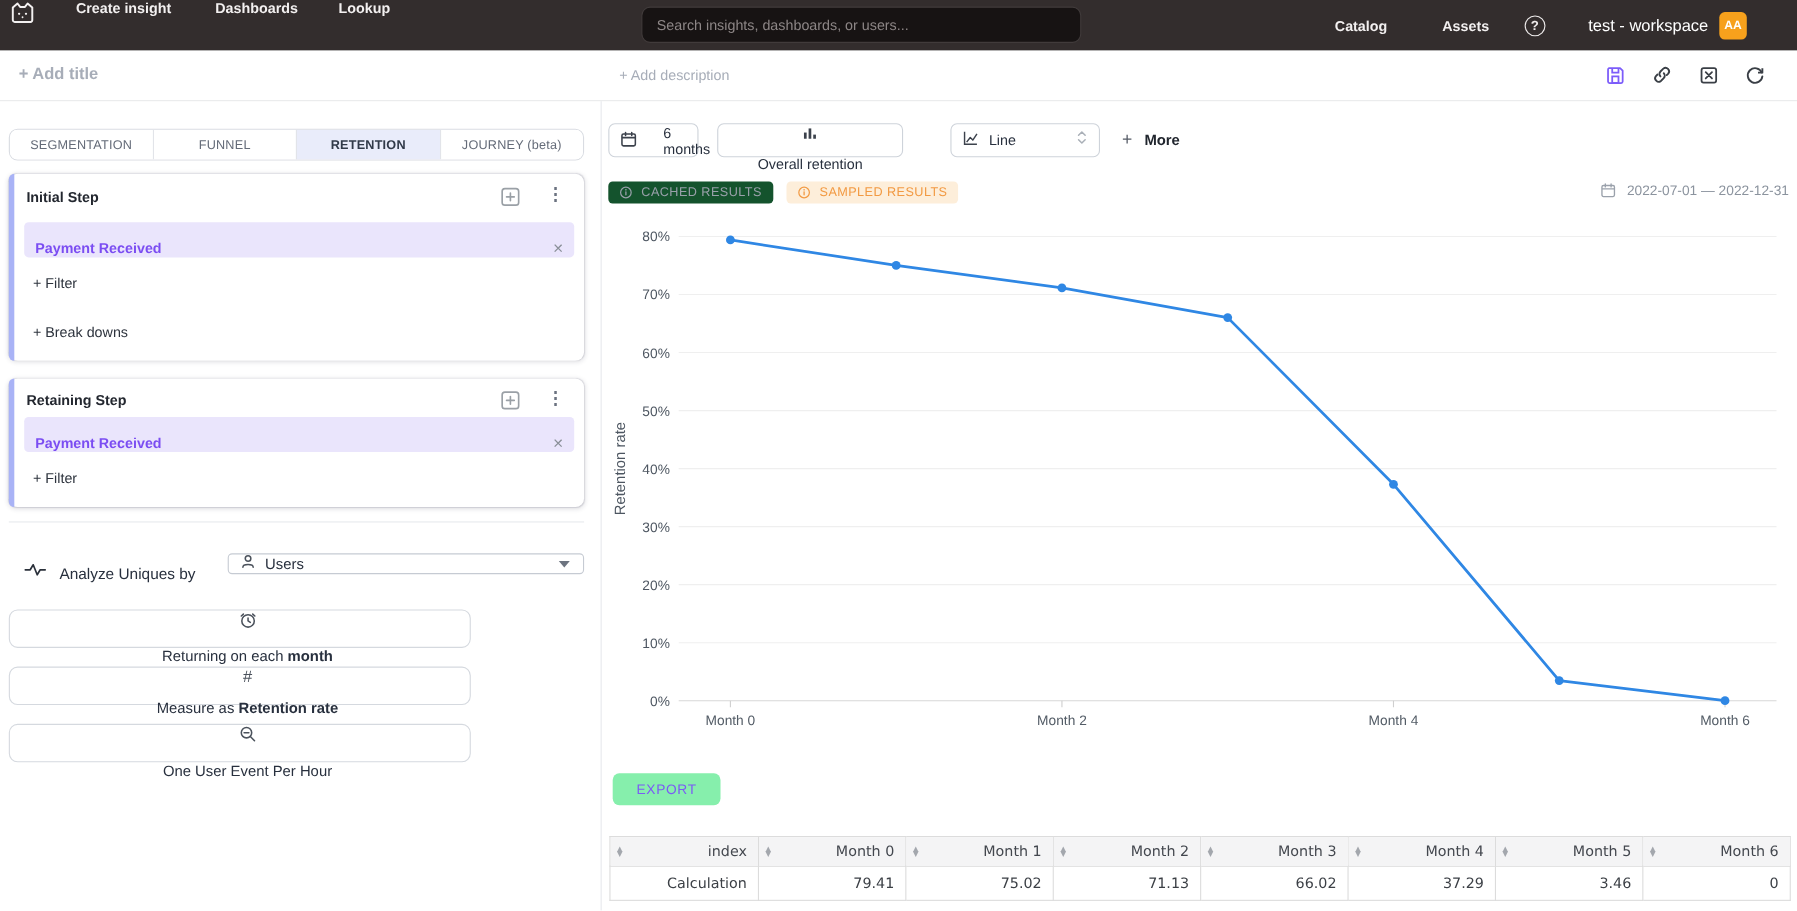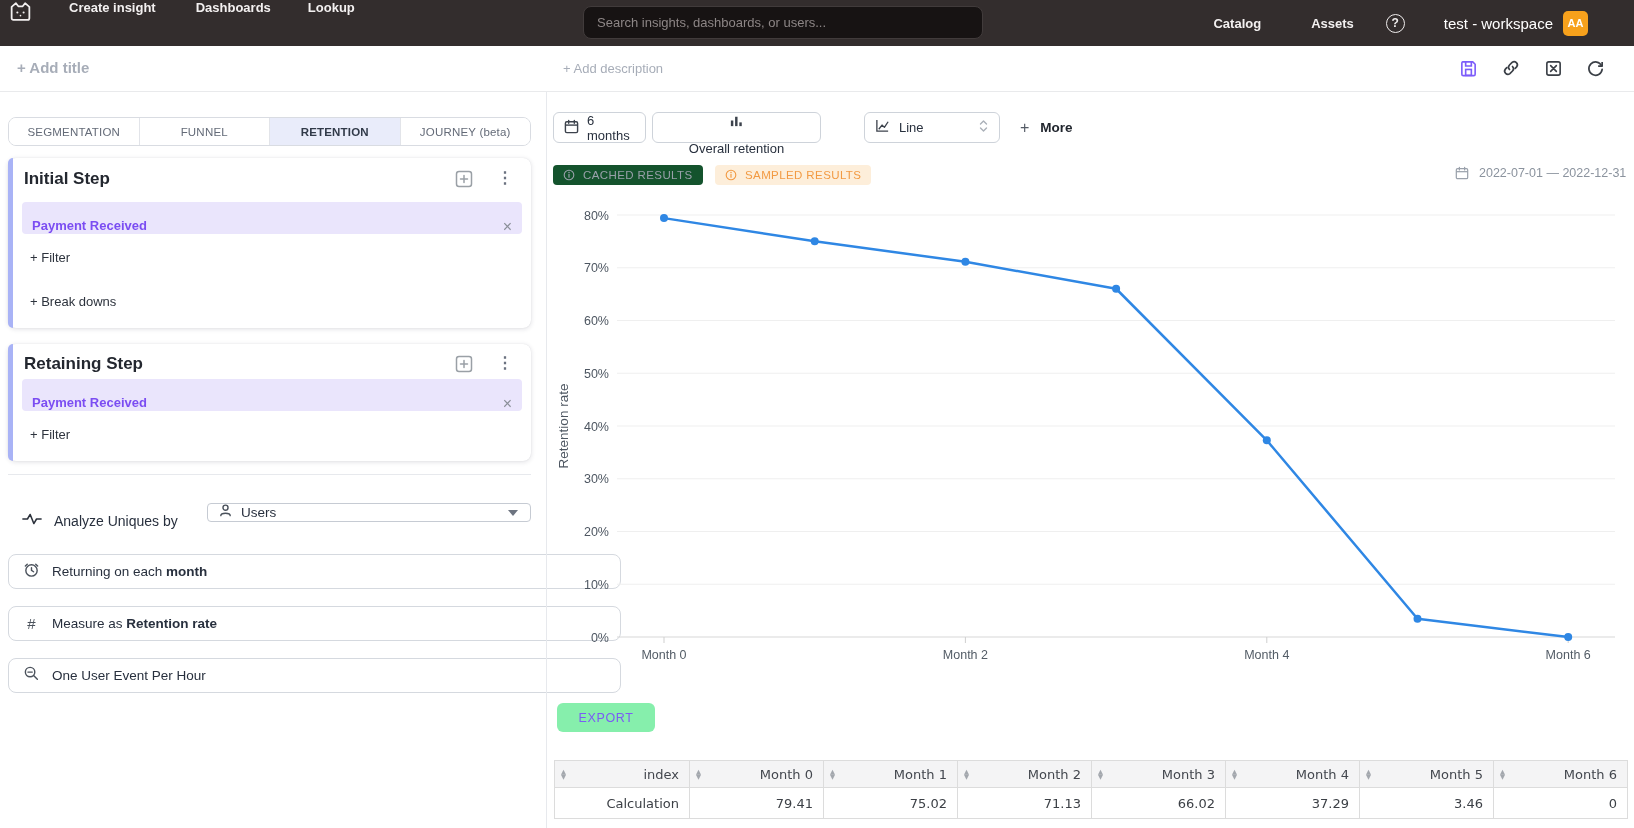--- a/index.html
+++ b/index.html
@@ -43,21 +43,21 @@
   .tab.active { background:#e9ecfa; color:#313a49; font-weight:700; }
 
   .step-card { position:absolute; left:8px; width:523px; background:#fff; border-radius:8px;
                box-shadow:0 1px 5px rgba(25,25,60,.14), 0 0 1px rgba(25,25,60,.12); }
   .step-card::before { content:""; position:absolute; left:0; top:0; bottom:0; width:5px;
                background:#a9b3f6; border-radius:8px 0 0 8px; }
   .card-initial { top:158px; height:170px; }
   .card-retaining { top:344px; height:117px; }
   .card-head { display:flex; align-items:center; padding-left:16px; position:relative; }
   .card-initial .card-head { height:42px; } .card-retaining .card-head { height:33px; padding-top:6px; }
-  .card-title { font-size:17px; font-weight:700; color:#23272f; }
+  .card-title { font-size:13px; font-weight:700; color:#23272f; }
   .plus-square { position:absolute; right:58px; top:50%; margin-top:-9px; cursor:pointer; }
   .card-retaining .plus-square { margin-top:-6px; }
   .kebab { position:absolute; right:18px; top:50%; margin-top:-11px; color:#6b7280; font-size:16px;
            font-weight:700; cursor:pointer; line-height:20px; }
   .card-retaining .kebab { margin-top:-8px; }
   .event-pill { margin:2px 9px 0 14px; height:31px; background:#eae5fc; border-radius:4px;
                 display:flex; padding:16px 10px; cursor:pointer; }
   .event-pill .ev-label { color:#7b4df2; font-size:13px; font-weight:700; }
   .event-pill .ev-close { margin-left:auto; color:#8a8f98; font-size:16px; cursor:pointer; }
   .step-action { margin-left:22px; font-size:13px; color:#2d333d; cursor:pointer; width:max-content; }
@@ -67,31 +67,31 @@
 
   .analyze-row { position:absolute; left:8px; top:503px; width:523px; height:35px; }
   .analyze-label-wrap { position:absolute; left:14px; top:0; height:35px; display:flex; align-items:center; gap:12px; }
   .analyze-label { font-size:14px; color:#28303e; }
   .users-select { position:absolute; left:199px; top:0; width:324px; height:19px; border:1px solid #c6cbd3;
                   border-radius:4px; display:flex; align-items:center; padding:0 12px 0 10px; cursor:pointer; background:#fff; }
   .users-select .us-label { margin-left:8px; font-size:13.5px; color:#28303e; }
   .caret-down { margin-left:auto; width:0; height:0; border-left:5px solid transparent; border-right:5px solid transparent;
                 border-top:6px solid #6d7480; }
 
-  .opt-box { position:absolute; left:8px; width:613px; height:35px; border:1px solid #d5d9df; border-radius:8px;
-             display:flex; align-items:center; padding-left:14px; gap:12px; background:#fff; cursor:pointer; }
+  .opt-box { position:absolute; left:8px; width:420px; height:35px; border:1px solid #d5d9df; border-radius:8px;
+             display:flex; align-items:center; padding-left:14px; gap:12px; background:#fff; cursor:pointer;flex-direction:column; }
   .opt-box .opt-text { font-size:13.5px; color:#28303e; }
   .box-returning { top:554px; } .box-measure { top:606px; } .box-oneevent { top:658px; }
 
   .vline { position:absolute; left:546px; top:92px; width:1px; height:736px; background:#e7e9ed; }
 
   
   .ctl { position:absolute; top:112px; height:31px; border:1px solid #ced3da; border-radius:6px; background:#fff;
          display:flex; align-items:center; cursor:pointer; }
-  .ctl-date { left:553px; width:93px; padding:0 10px; gap:8px; }
+  .ctl-date { left:553px; width:82px; padding:0 10px; gap:24px; }
   .ctl-date span { font-size:13px; color:#28303e; }
   .ctl-select { padding:0 10px; gap:9px; }
   .sel-retention { left:652px; width:169px;flex-direction:column; } .sel-line { left:864px; width:136px; }
   .ctl-select .sel-label { font-size:13px; color:#28303e; }
   .updown { margin-left:auto; }
   .more-btn { position:absolute; left:1020px; top:112px; height:31px; display:flex; align-items:center; gap:11px; cursor:pointer; }
   .more-plus { color:#555b66; font-size:16px; font-weight:400; }
   .more-label { color:#21262e; font-size:13.5px; font-weight:700; }
 
   .badge { position:absolute; top:165px; height:20px; border-radius:4px; display:inline-flex; align-items:center;

